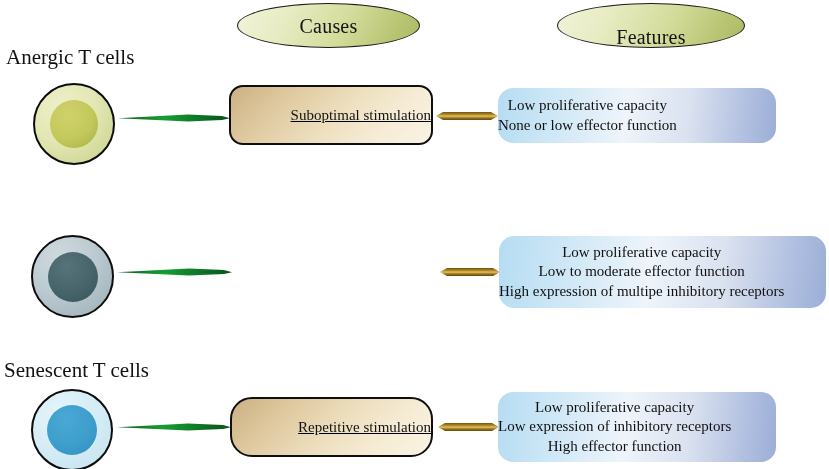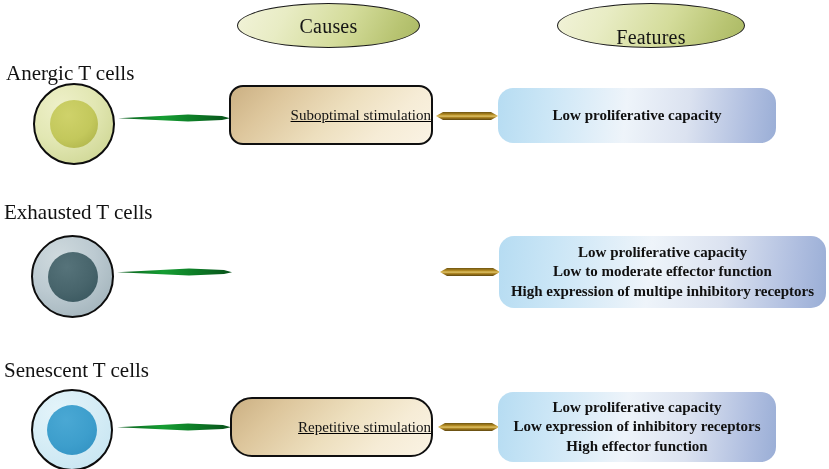--- a/index.html
+++ b/index.html
@@ -78,21 +78,21 @@
   .cause-box span{
     font-size:15px;color:#131313;line-height:1;white-space:nowrap;
   }
 
   
   .feat-box{
     position:absolute;
     border-radius:15px;
     box-sizing:border-box;
     background:linear-gradient(96deg,#b6dcf2 0%,#cbe6f6 18%,#eef4fa 46%,#dbe2f0 68%,#aebddf 90%,#9aaed6 100%);
-    display:flex;align-items:center;justify-content:center;font-weight:bold;
+    display:flex;align-items:center;justify-content:flex-start;
   }
   .feat-box .lines{
     text-align:center;
     font-size:15px;color:#101010;
     line-height:1.30;
   }
   .feat-box .lines div{white-space:nowrap;}
 
   
   .green-arrow{
@@ -114,21 +114,21 @@
 <div id="stage">
 
   <div class="hdr-ellipse" style="left:237px;top:3px;width:183px;height:45px;">
     <span>Causes</span>
   </div>
 
   <div class="hdr-ellipse" style="left:557px;top:3px;width:188px;height:45px;align-items:flex-end;">
     <span>Features</span>
   </div>
 
-  <div class="row-label" style="left:6px;top:47px;margin-top:16px;">Anergic T cells</div>
+  <div class="row-label" style="left:6px;top:47px;">Anergic T cells</div>
 
   <div class="cell cell-anergic" style="left:33px;top:83px;width:82px;height:82px;">
     <div class="nucleus" style="width:48px;height:48px;"></div>
   </div>
 
   <div class="green-arrow" style="left:118px;top:113px;width:112px;">
     <svg width="112" height="10" viewBox="0 0 112 10">
       <defs>
         <linearGradient id="gA1" x1="0" y1="0" x2="1" y2="0">
           <stop offset="0%" stop-color="#0a5a1d"></stop>
@@ -156,24 +156,24 @@
           <stop offset="100%" stop-color="#5e4710"></stop>
         </linearGradient>
       </defs>
       <path d="M0 6 L7 2 L55 2 L62 6 L55 10 L7 10 Z" fill="url(#gldA)"></path>
     </svg>
   </div>
 
   <div class="feat-box" style="left:498px;top:88px;width:278px;height:55px;">
     <div class="lines">
       <div>Low proliferative capacity</div>
+      <div>None or low effector function</div>
     </div>
   </div>
 
-  <div class="row-label" style="left:4px;top:202px;">Exhausted T cells</div>
 
   <div class="cell cell-exhausted" style="left:31px;top:235px;width:83px;height:83px;">
     <div class="nucleus" style="width:50px;height:50px;"></div>
   </div>
 
   <div class="green-arrow" style="left:117px;top:267px;width:115px;">
     <svg width="115" height="10" viewBox="0 0 115 10">
       <defs>
         <linearGradient id="gA2" x1="0" y1="0" x2="1" y2="0">
           <stop offset="0%" stop-color="#0a5a1d"></stop>

